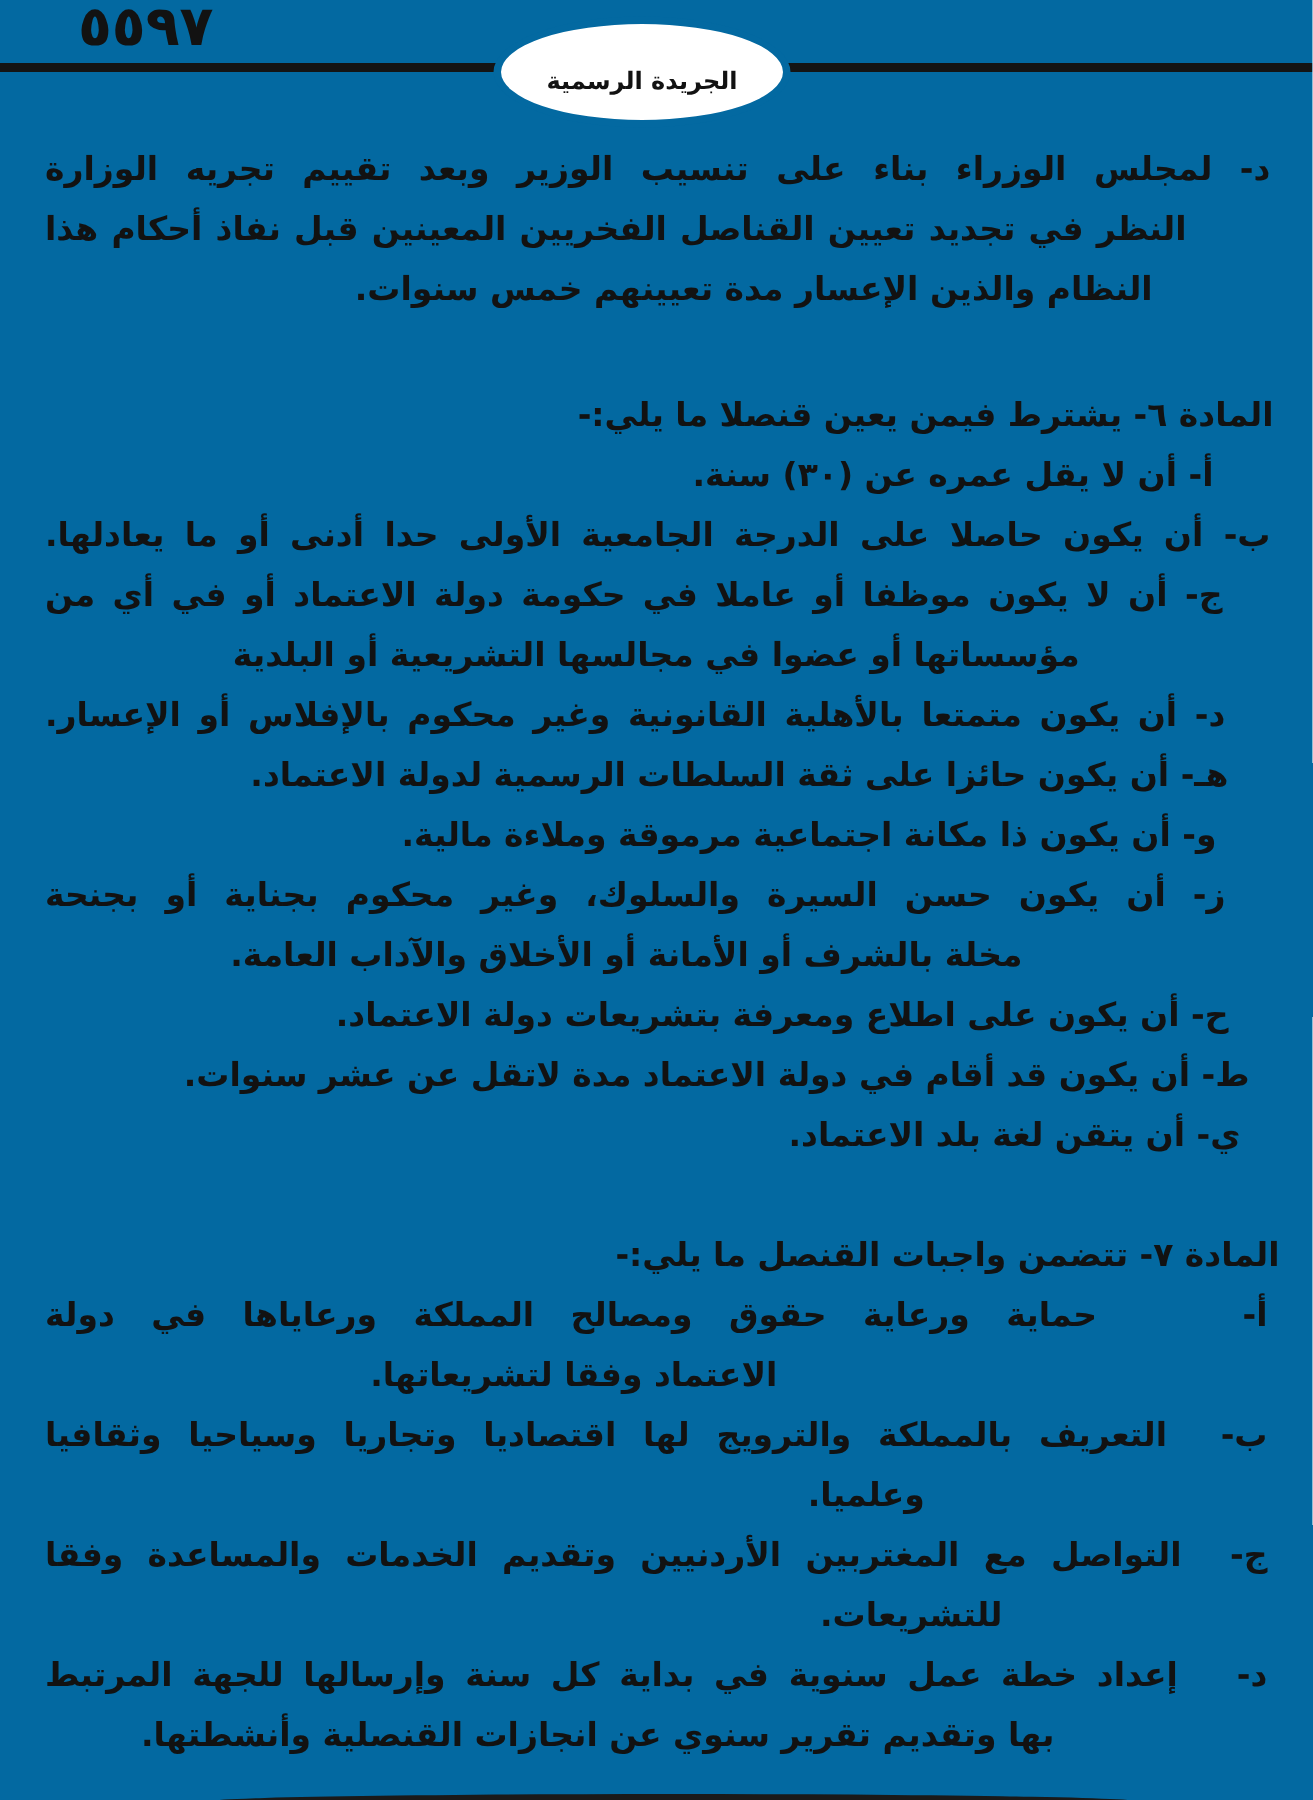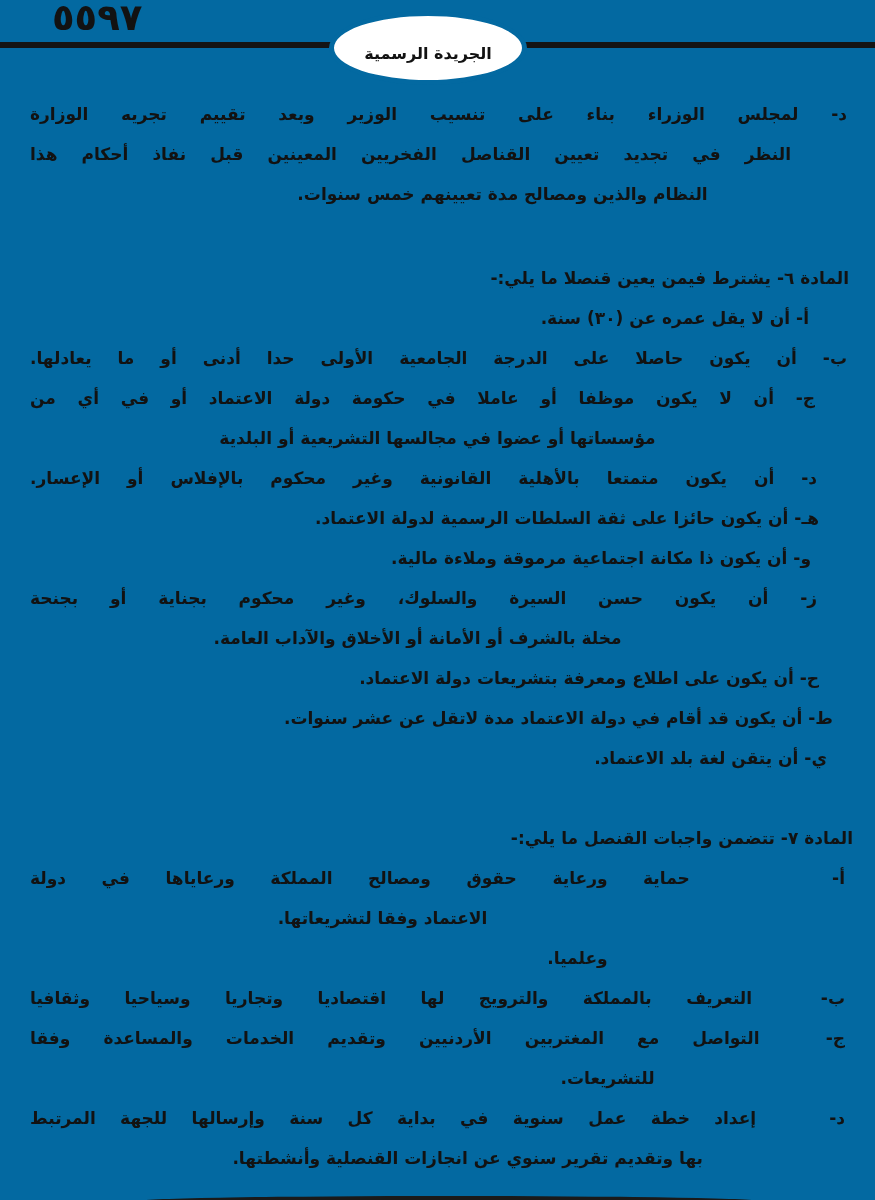--- a/index.html
+++ b/index.html
@@ -61,21 +61,21 @@
   .doc {
     position: absolute;
     top: 80px;
     left: 0;
     right: 0;
     direction: rtl;
   }
   .line {
     height: 40px;
     line-height: 40px;
-    font-size: 17px;
+    font-size: 22px;
     overflow: hidden;
   }
   .a-right   { text-align: right; }
   .a-center  { text-align: center; }
   .a-justify { text-align: justify; text-align-last: justify; }
   
   .bottom-rule {
     position: absolute;
     bottom: -1px;
     left: 140px;
@@ -95,43 +95,43 @@
     <div class="header-rule"></div>
     <div class="gazette-oval">
       <span class="gazette-title">الجريدة الرسمية</span>
     </div>
   </header>
 
   <main class="doc">
       <section style="margin-top: 14px;">
         <div class="line a-justify" style="padding-right: 28px; padding-left: 30px;">د- لمجلس الوزراء بناء على تنسيب الوزير وبعد تقييم تجريه الوزارة</div>
         <div class="line a-justify" style="padding-right: 84px; padding-left: 30px;">النظر في تجديد تعيين القناصل الفخريين المعينين قبل نفاذ أحكام هذا</div>
-        <div class="line a-center" style="padding-left: 130px;">النظام والذين ومصالح مدة تعيينهم خمس سنوات.</div>
+        <div class="line a-center" style="padding-left: 130px;">النظام والذين الإعسار مدة تعيينهم خمس سنوات.</div>
       </section>
       <section style="margin-top: 44px;">
         <div class="line a-right" style="padding-right: 26px;">المادة ٦- يشترط فيمن يعين قنصلا ما يلي:-</div>
         <div class="line a-right" style="padding-right: 66px;">أ-  أن لا يقل عمره عن (٣٠) سنة.</div>
         <div class="line a-justify" style="padding-right: 28px; padding-left: 30px;">ب- أن يكون حاصلا على الدرجة الجامعية الأولى حدا أدنى أو ما يعادلها.</div>
         <div class="line a-justify" style="padding-right: 60px; padding-left: 30px;">ج- أن لا يكون موظفا أو عاملا في حكومة دولة الاعتماد أو في أي من</div>
         <div class="line a-center">مؤسساتها أو عضوا في مجالسها التشريعية أو البلدية</div>
         <div class="line a-justify" style="padding-right: 58px; padding-left: 30px;">د-  أن يكون متمتعا بالأهلية القانونية وغير محكوم بالإفلاس أو الإعسار.</div>
         <div class="line a-right" style="padding-right: 56px;">هـ- أن يكون حائزا على ثقة السلطات الرسمية لدولة الاعتماد.</div>
         <div class="line a-right" style="padding-right: 64px;">و-  أن يكون ذا مكانة اجتماعية مرموقة وملاءة مالية.</div>
         <div class="line a-justify" style="padding-right: 58px; padding-left: 30px;">ز- أن يكون حسن السيرة والسلوك، وغير محكوم بجناية أو بجنحة</div>
         <div class="line a-center" style="padding-right: 40px;">مخلة بالشرف أو الأمانة أو الأخلاق والآداب العامة.</div>
         <div class="line a-right" style="padding-right: 56px;">ح- أن يكون على اطلاع ومعرفة بتشريعات دولة الاعتماد.</div>
         <div class="line a-right" style="padding-right: 42px;">ط-  أن يكون قد أقام في دولة الاعتماد مدة لاتقل عن عشر سنوات.</div>
         <div class="line a-right" style="padding-right: 48px;">ي- أن يتقن لغة بلد الاعتماد.</div>
       </section>
       <section style="margin-top: 40px;">
         <div class="line a-right" style="padding-right: 22px;">المادة ٧- تتضمن واجبات القنصل ما يلي:-</div>
         <div class="line a-justify" style="padding-right: 30px; padding-left: 30px;">أ-&nbsp;&nbsp;&nbsp;&nbsp;حماية ورعاية حقوق ومصالح المملكة ورعاياها في دولة</div>
         <div class="line a-center" style="padding-right: 110px;">الاعتماد وفقا لتشريعاتها.</div>
+        <div class="line a-justify" style="padding-right: 30px; padding-left: 30px;">ب-&nbsp;&nbsp;التعريف بالمملكة والترويج لها اقتصاديا وتجاريا وسياحيا وثقافيا</div>
         <div class="line a-center" style="padding-left: 280px;">وعلميا.</div>
-        <div class="line a-justify" style="padding-right: 30px; padding-left: 30px;">ب-&nbsp;&nbsp;التعريف بالمملكة والترويج لها اقتصاديا وتجاريا وسياحيا وثقافيا</div>
         <div class="line a-justify" style="padding-right: 30px; padding-left: 30px;">ج-&nbsp;&nbsp;التواصل مع المغتربين الأردنيين وتقديم الخدمات والمساعدة وفقا</div>
         <div class="line a-center" style="padding-left: 340px;">للتشريعات.</div>
         <div class="line a-justify" style="padding-right: 30px; padding-left: 30px;">د-&nbsp;&nbsp;&nbsp;إعداد خطة عمل سنوية في بداية كل سنة وإرسالها للجهة المرتبط</div>
         <div class="line a-right" style="padding-right: 172px;">بها وتقديم تقرير سنوي عن انجازات القنصلية وأنشطتها.</div>
       </section>
     </main>
 
   <div class="bottom-rule"></div>
 
 </div>

